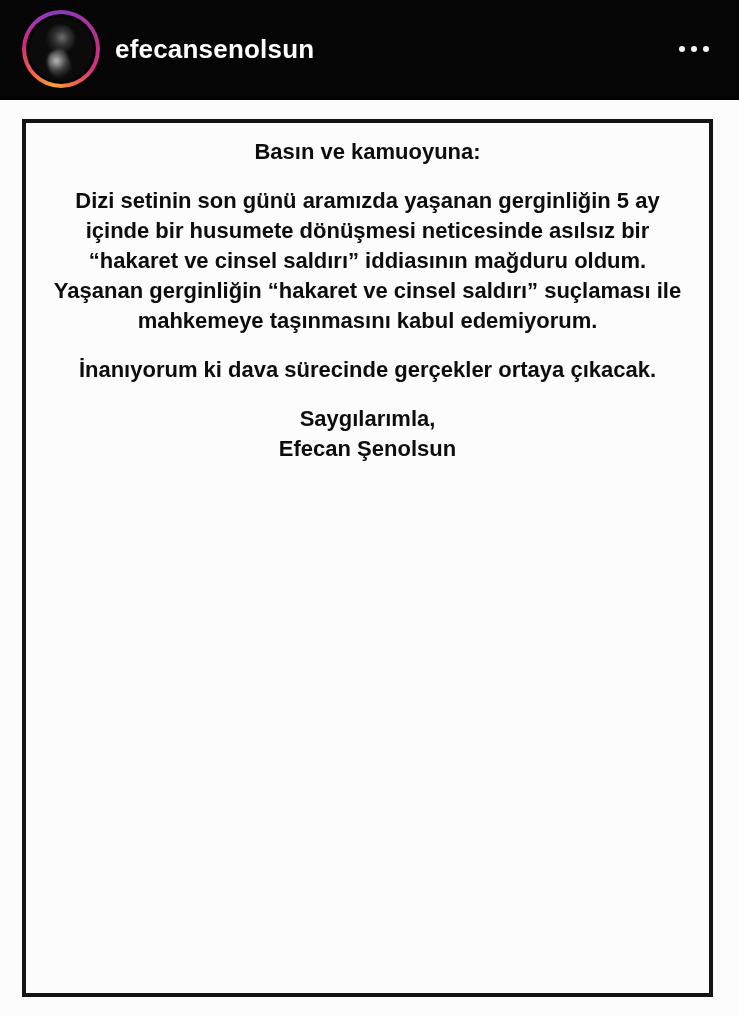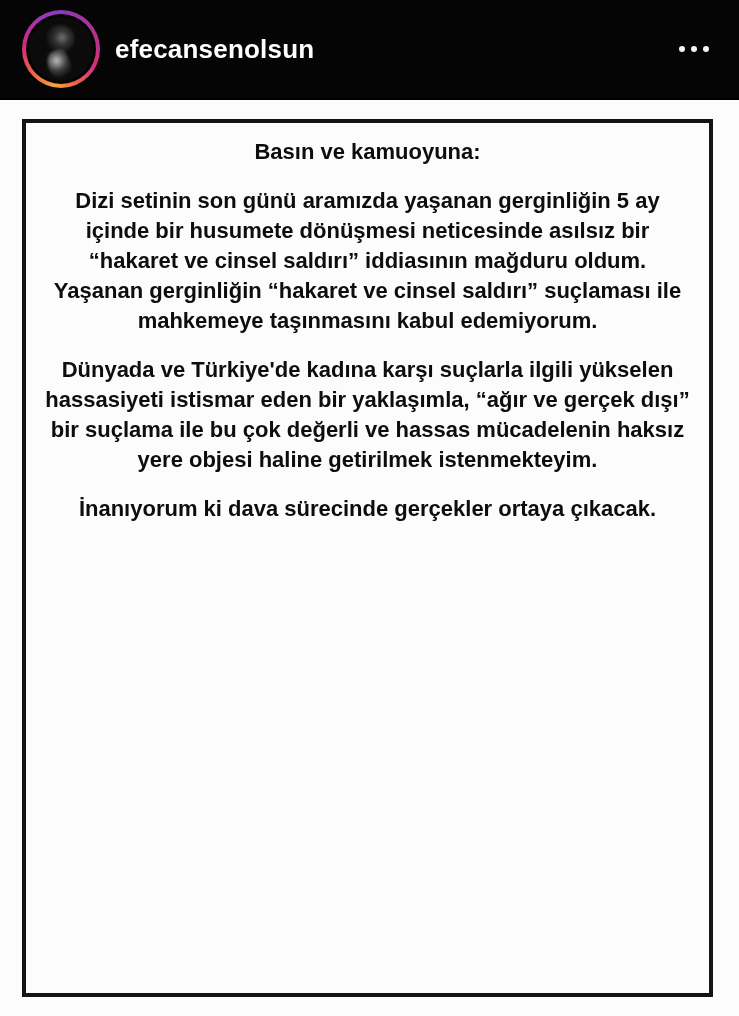--- a/index.html
+++ b/index.html
@@ -136,18 +136,21 @@
       <span class="dot"></span>
       <span class="dot"></span>
       <span class="dot"></span>
     </button>
   </header>
 
   <main class="post-image">
     <div class="statement-frame">
       <h1>Basın ve kamuoyuna:</h1>
       <p>Dizi setinin son günü aramızda yaşanan gerginliğin 5 ay içinde bir husumete dönüşmesi neticesinde asılsız bir “hakaret ve cinsel saldırı” iddiasının mağduru oldum. Yaşanan gerginliğin “hakaret ve cinsel saldırı” suçlaması ile mahkemeye taşınmasını kabul edemiyorum.</p>
-      <p>Dünyada ve Türkiye'de  kadına karşı suçlarla ilgili yükselen hassasiyeti istismar eden bir yaklaşımla, “ağır ve gerçek dışı” bir suçlama ile bu çok değerli ve hassas mücadelenin haksız yere objesi haline getirilmek istenmekteyim.</p>
       <p>İnanıyorum ki dava sürecinde gerçekler ortaya çıkacak.</p>
+      <p class="closing">
+        <span>Saygılarımla,</span><br>
+        <span>Efecan Şenolsun</span>
+      </p>
     </div>
   </main>
 
 </div>
 
 </body></html>

